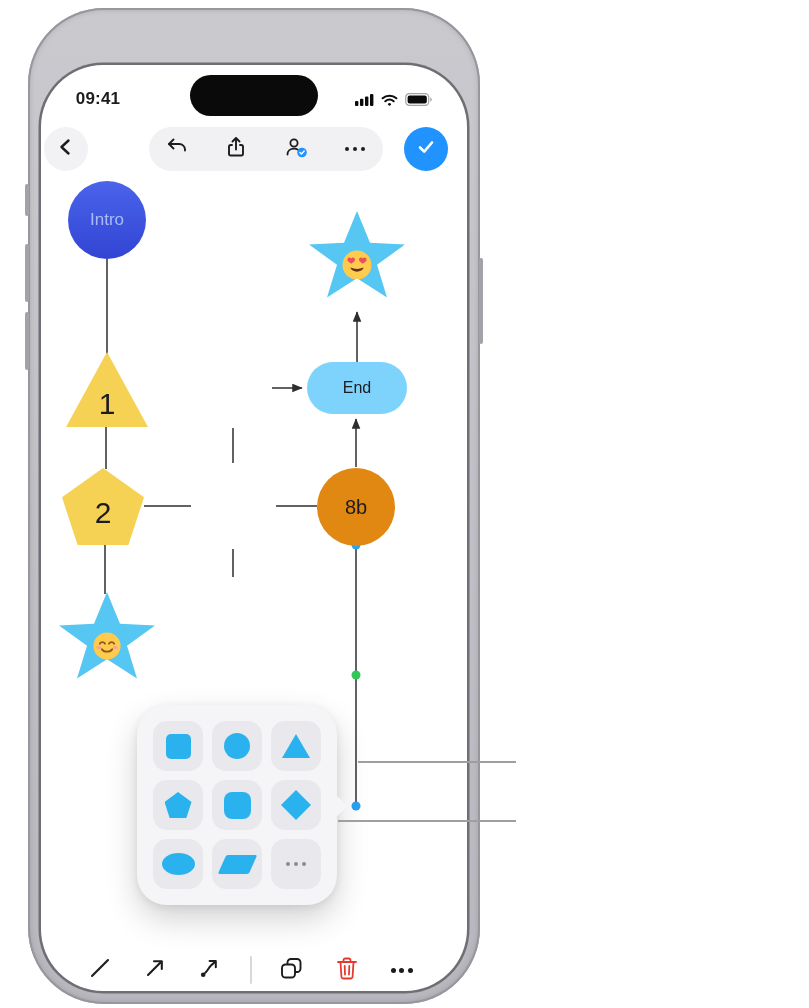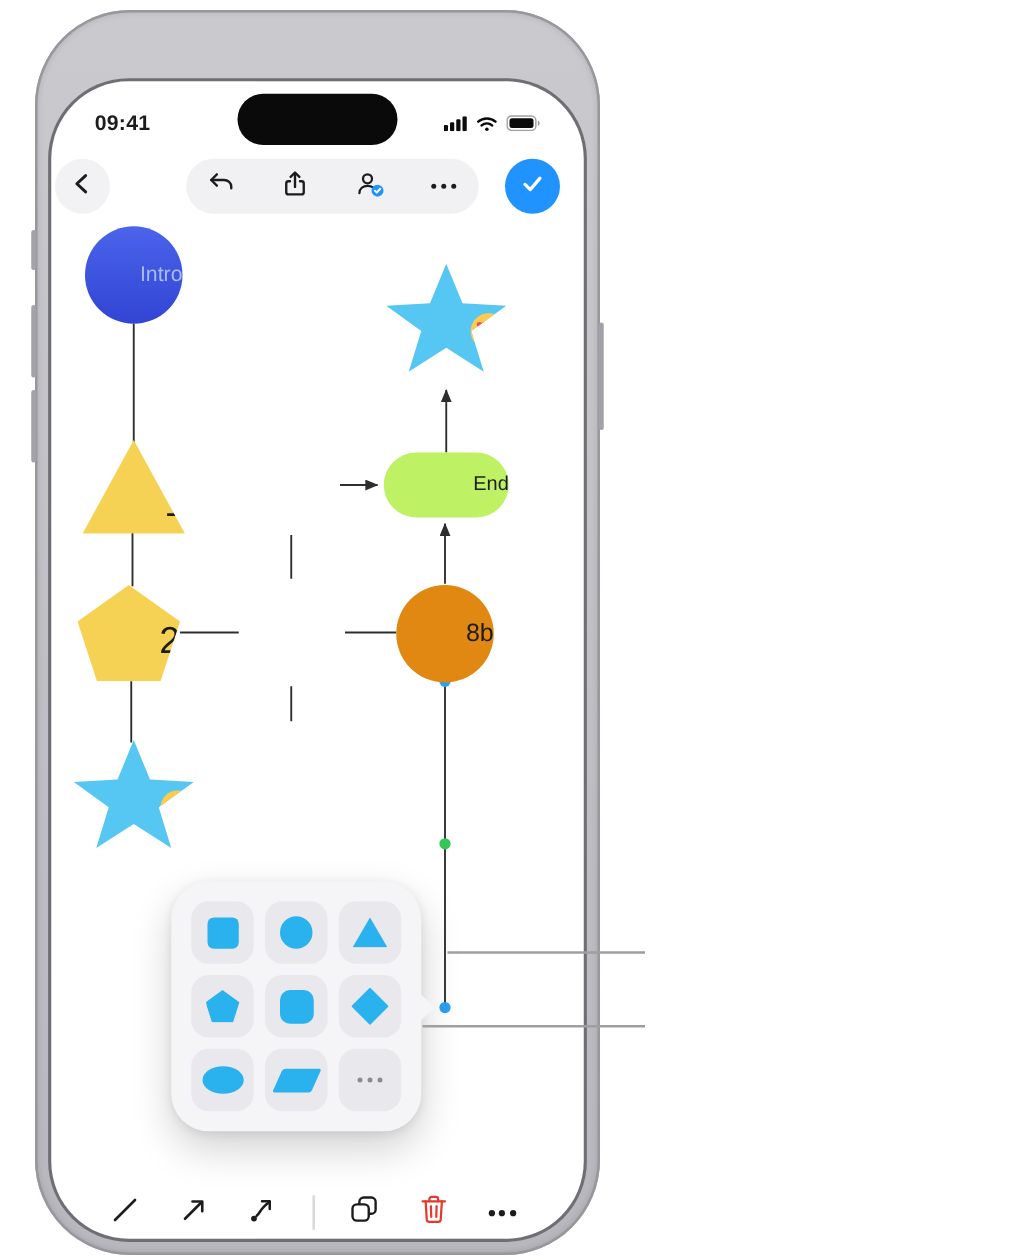--- a/index.html
+++ b/index.html
@@ -29,35 +29,35 @@
   .back-btn{position:absolute;left:3px;top:62px;width:44px;height:44px;border-radius:50%;background:#f2f2f5;}
   .pill{position:absolute;left:108px;top:62px;width:234px;height:44px;border-radius:22px;background:#f1f1f4;
         display:flex;align-items:center;justify-content:space-between;padding:0 14px;box-sizing:border-box;}
   .pill .icon-btn{width:28px;height:28px;}
   .check-btn{position:absolute;left:363px;top:62px;width:44px;height:44px;border-radius:50%;background:#2193ff;}
   .dots{display:flex;gap:3.5px;align-items:center;}
   .dots i{width:4.5px;height:4.5px;border-radius:50%;background:#1c1c1e;display:block;}
 
   
   .connector-layer{position:absolute;left:0;top:0;width:426px;height:970px;pointer-events:none;}
-  .node{position:absolute;display:flex;align-items:center;justify-content:flex-end;
+  .node{position:absolute;display:flex;align-items:center;justify-content:center;
         box-sizing:border-box;user-select:none;}
   .hidden-label{position:absolute;width:1px;height:1px;overflow:hidden;opacity:0;}
   .n-intro{left:27px;top:116px;width:78px;height:78px;border-radius:50%;
            background:linear-gradient(180deg,#4a64ea,#3244d4);color:#a9bcf8;font-size:17px;}
   .n-star{background:#56c6f2;clip-path:polygon(50% 0%,63% 33%,98% 35%,70% 56%,80% 90%,50% 70%,20% 90%,30% 56%,2% 35%,37% 33%);}
   .n-star-top{left:266px;top:146px;width:100px;height:96px;padding-top:16px;}
   .n-star-bottom{left:16px;top:527px;width:100px;height:96px;padding-top:16px;}
   .n-triangle{left:25px;top:287px;width:82px;height:75px;background:#f6d254;
               clip-path:polygon(50% 0,100% 100%,0 100%);font-size:30px;align-items:flex-end;padding-bottom:6px;}
   .n-orange{border-radius:50%;background:#e08812;font-size:20px;}
   .n-3a{left:153px;top:284px;width:78px;height:78px;}
   .n-3b{left:276px;top:403px;width:78px;height:78px;}
   .n-3c{left:151px;top:511px;width:80px;height:80px;}
-  .n-end{left:266px;top:297px;width:100px;height:52px;border-radius:26px;background:#bef264;font-size:16px;}
+  .n-end{left:266px;top:297px;width:100px;height:52px;border-radius:26px;background:#7dd3fc;font-size:16px;}
   .n-pentagon{left:21px;top:403px;width:82px;height:77px;background:#f6d254;
               clip-path:polygon(50% 0,100% 38%,81% 100%,19% 100%,0 38%);font-size:30px;padding-top:12px;}
   .n-diamond{left:149px;top:398px;width:86px;height:86px;background:#5dbb63;
              clip-path:polygon(50% 0,100% 50%,50% 100%,0 50%);font-size:15px;}
 
   
   .popup{position:absolute;left:96px;top:640px;width:200px;height:200px;border-radius:30px;
          background:#f5f5f7;box-shadow:0 14px 32px rgba(0,0,0,.18), 0 2px 8px rgba(0,0,0,.08);
          padding:16px;box-sizing:border-box;}
   .popup-tail{position:absolute;right:-11px;top:90px;width:12px;height:22px;background:#f5f5f7;

